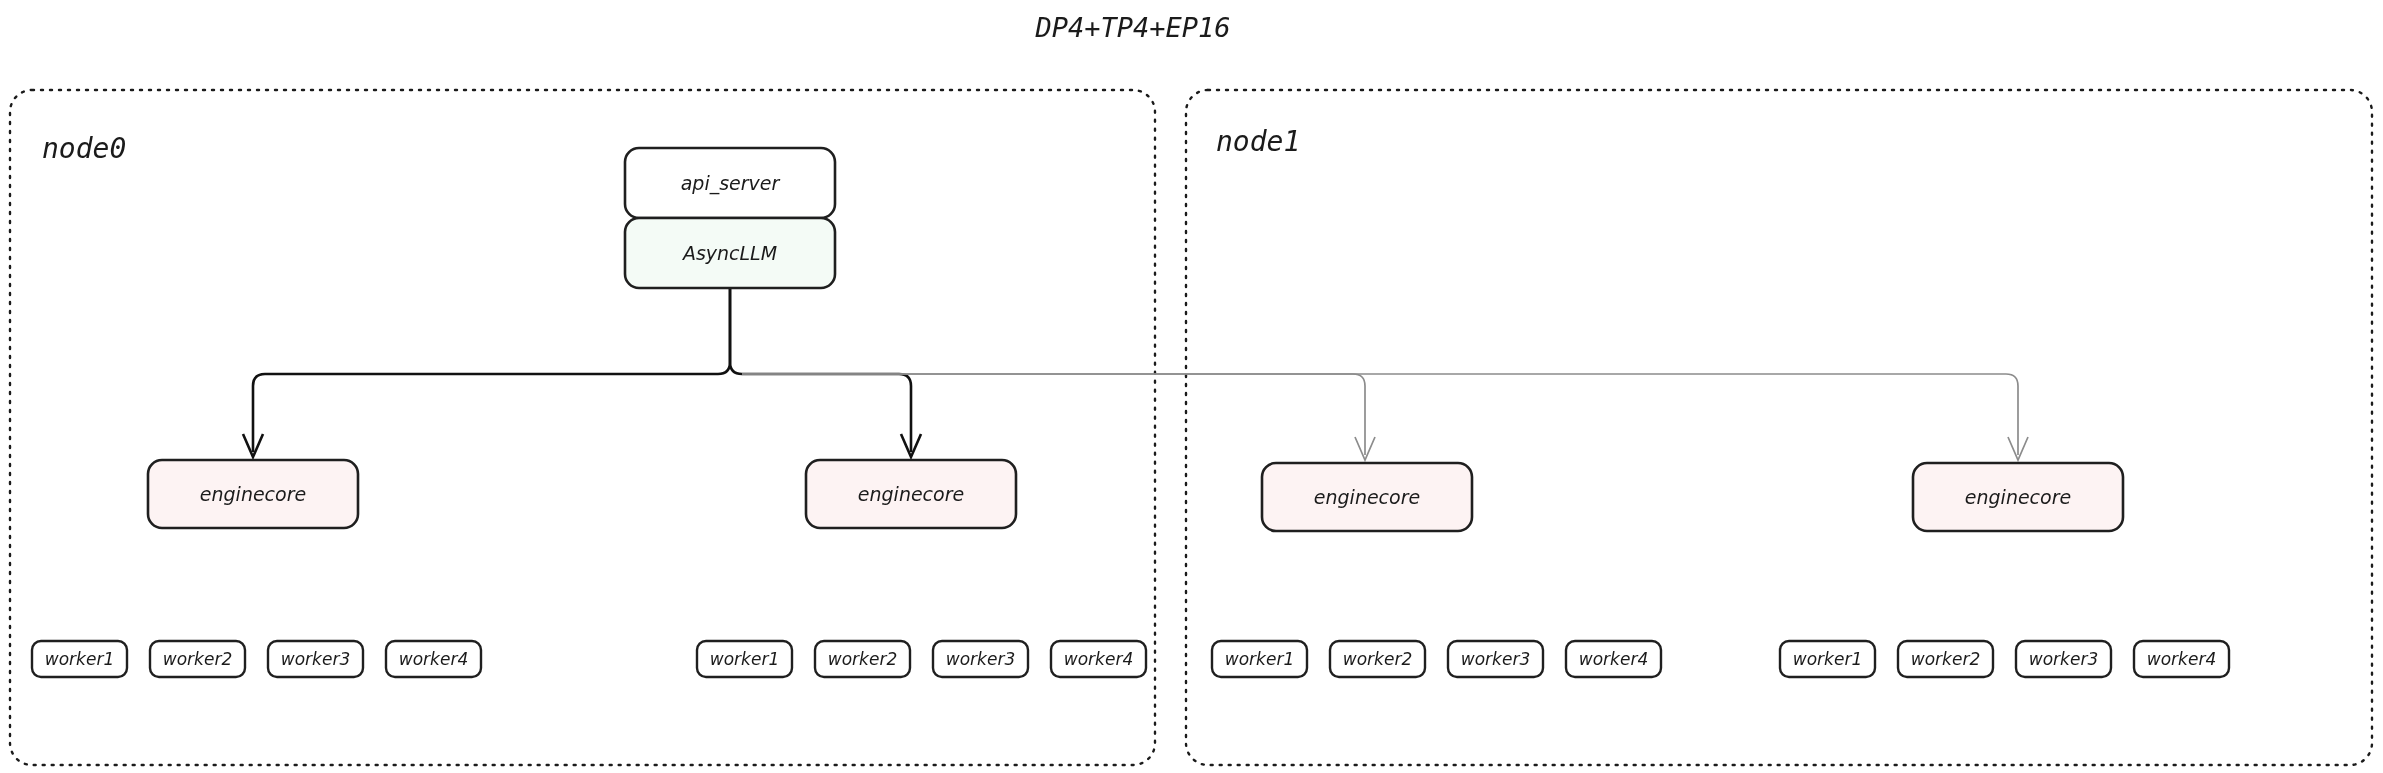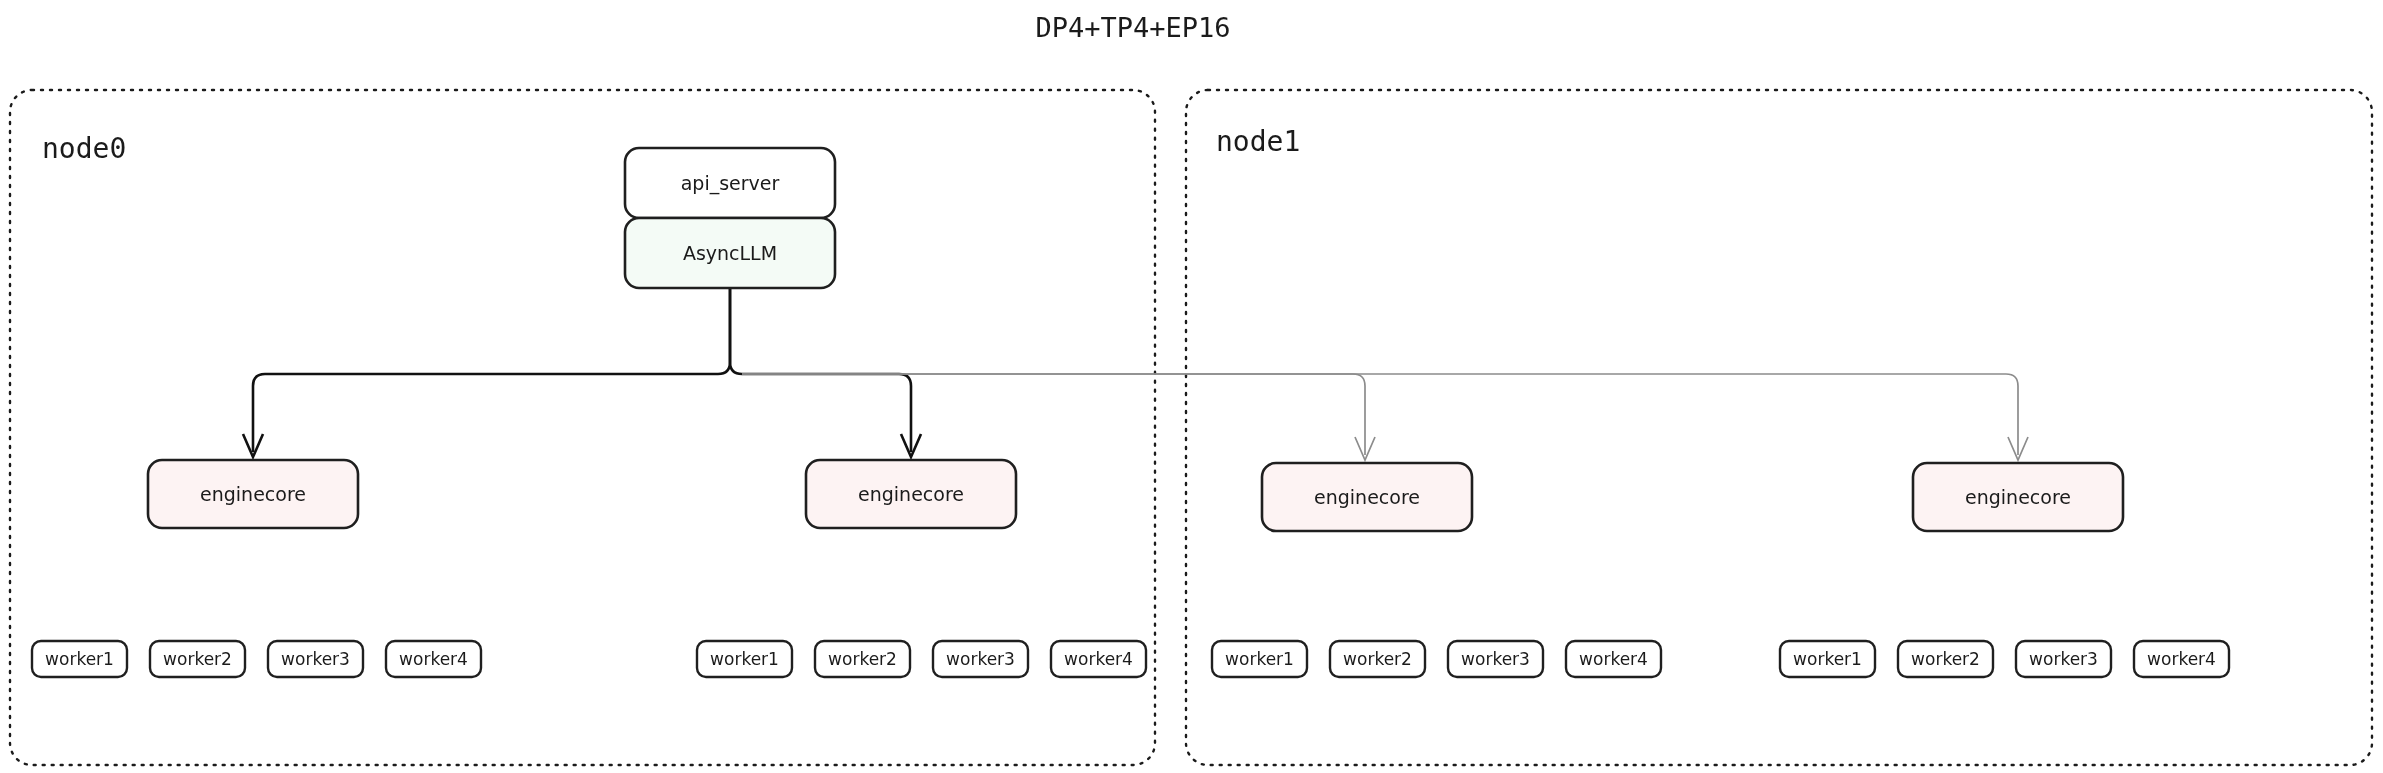--- a/index.html
+++ b/index.html
@@ -10,20 +10,21 @@
   body {
     width: 2383px;
     height: 773px;
     font-family: "DejaVu Sans", sans-serif;
     overflow: hidden;
   }
   #diagram-root {
     position: relative;
     width: 2383px;
     height: 773px;
+    font-style: italic;
   }
   svg#diagram {
     display: block;
     width: 2383px;
     height: 773px;
   }
   .title-text {
     font-family: "DejaVu Sans Mono", monospace;
     font-size: 27px;
     fill: #1b1b1b;

